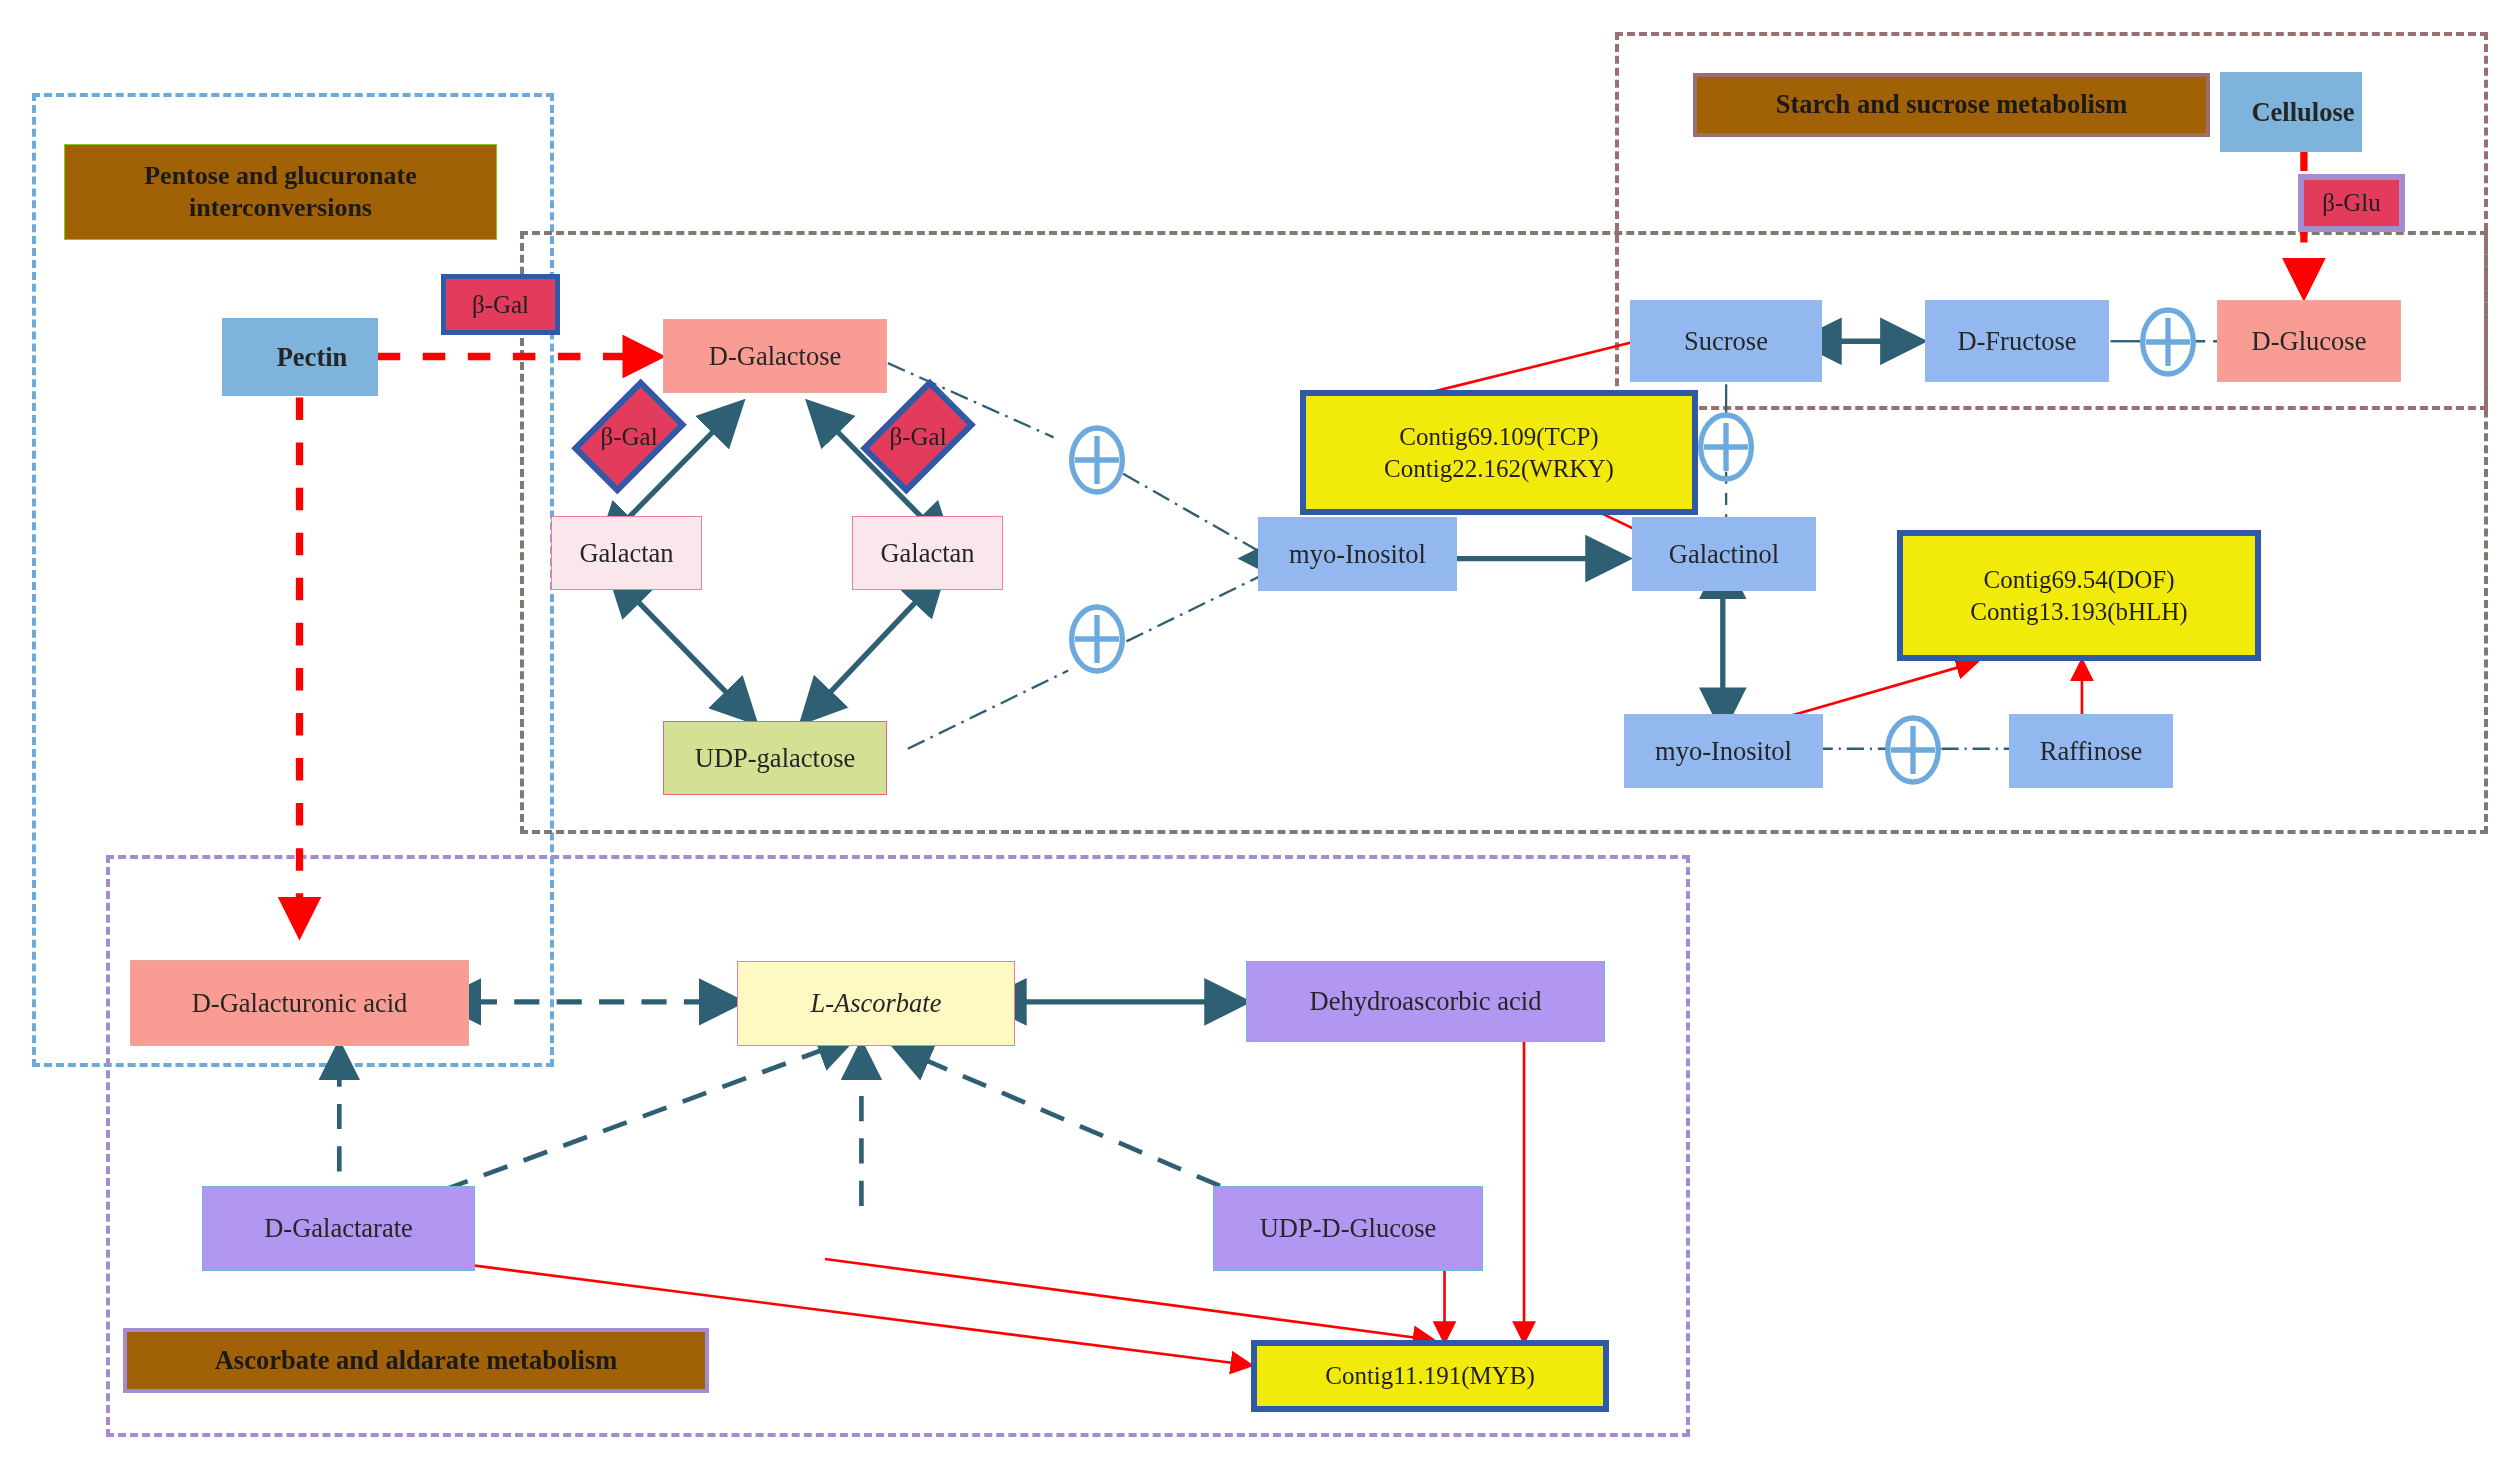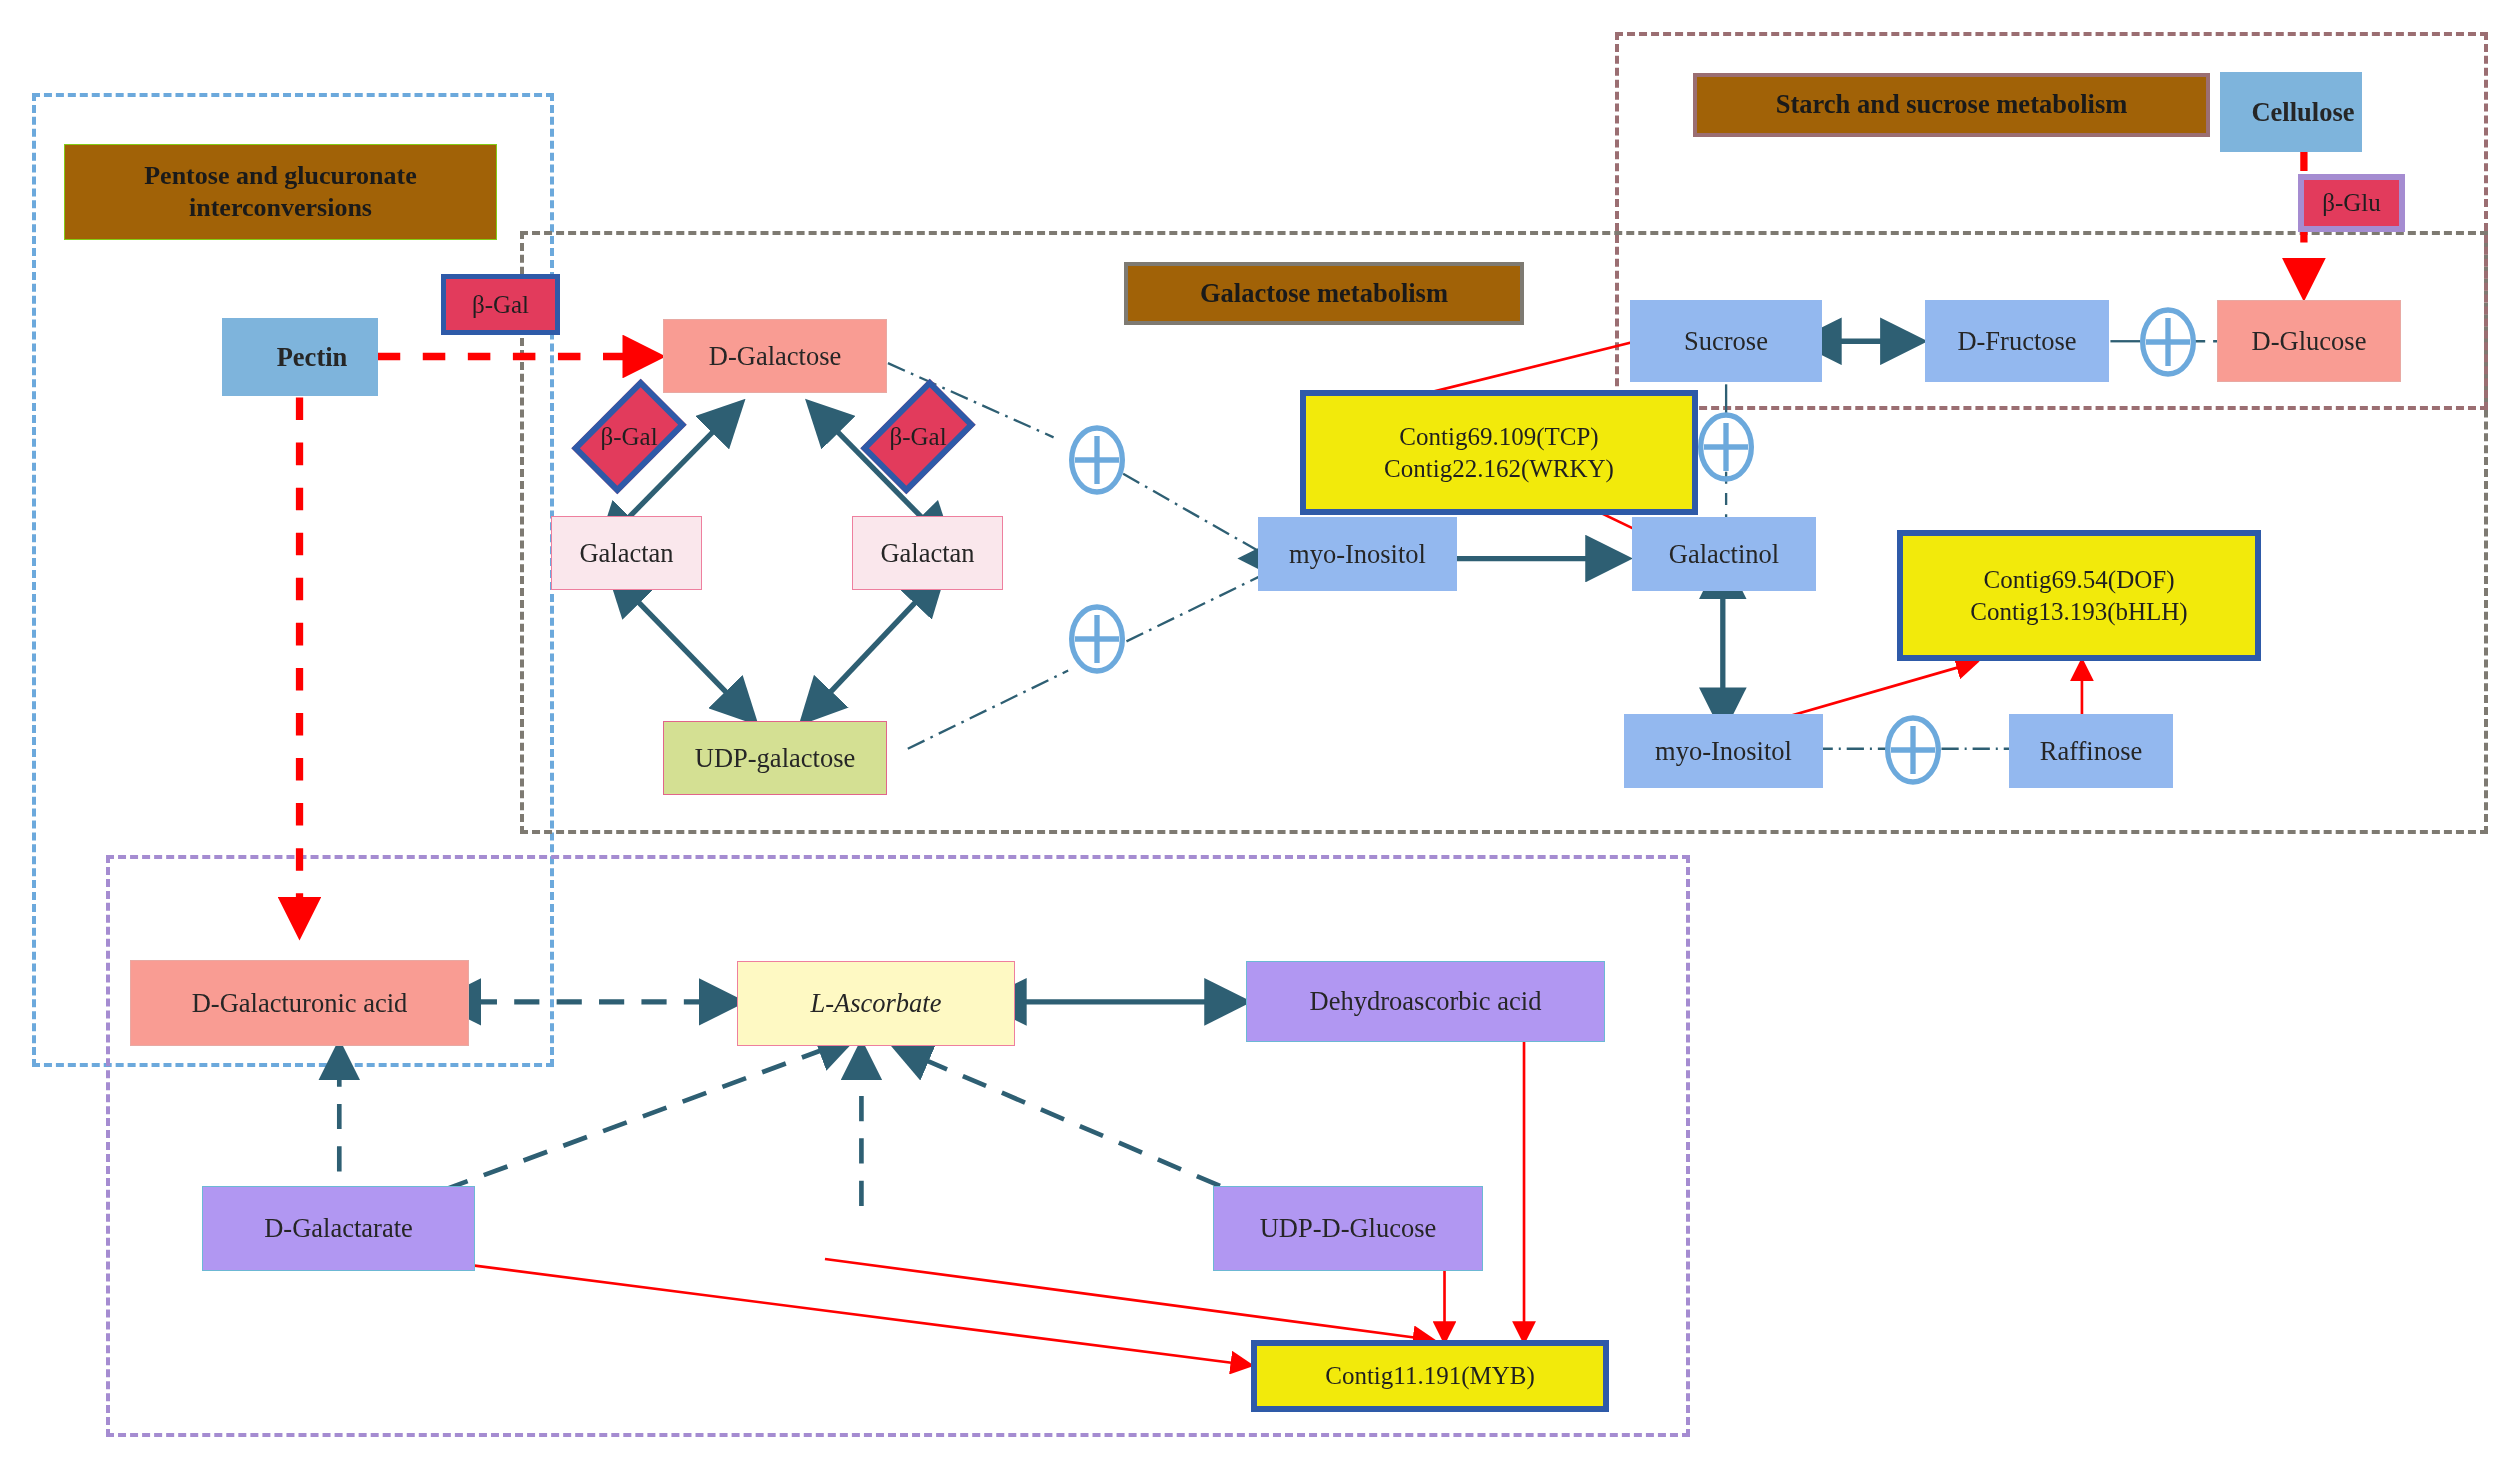--- a/index.html
+++ b/index.html
@@ -66,28 +66,28 @@
 
   <div class="region starch" style="left:1615px;top:32px;width:873px;height:378px;"></div>
 
   <div class="region ascorbate" style="left:106px;top:855px;width:1584px;height:582px;"></div>
 
   <div class="plate pentose" style="left:64px;top:144px;width:433px;height:96px;flex-direction:column;">
     <span>Pentose and glucuronate</span>
     <span>interconversions</span>
   </div>
 
-  <div class="plate galactose" style="left:1124px;top:262px;width:400px;height:63px;">
-    <span>Galactose metabolism</span>
-  </div>
 
   <div class="plate starch" style="left:1693px;top:73px;width:517px;height:64px;">
     <span>Starch and sucrose metabolism</span>
   </div>
 
+  <div class="plate ascorbate" style="left:123px;top:1328px;width:586px;height:65px;">
+    <span>Ascorbate and aldarate metabolism</span>
+  </div>
 
   <svg class="layer" viewBox="0 0 3791 2217">
     <defs>
       <marker id="tealArrow" markerWidth="9" markerHeight="9" refX="7.2" refY="4.5" orient="auto" markerUnits="strokeWidth">
         <path d="M0,0 L9,4.5 L0,9 z" fill="#2E5F73"></path>
       </marker>
       <marker id="tealArrowStart" markerWidth="9" markerHeight="9" refX="1.8" refY="4.5" orient="auto-start-reverse" markerUnits="strokeWidth">
         <path d="M0,0 L9,4.5 L0,9 z" fill="#2E5F73"></path>
       </marker>
       <marker id="redArrow" markerWidth="9" markerHeight="9" refX="7" refY="4.5" orient="auto" markerUnits="strokeWidth">

